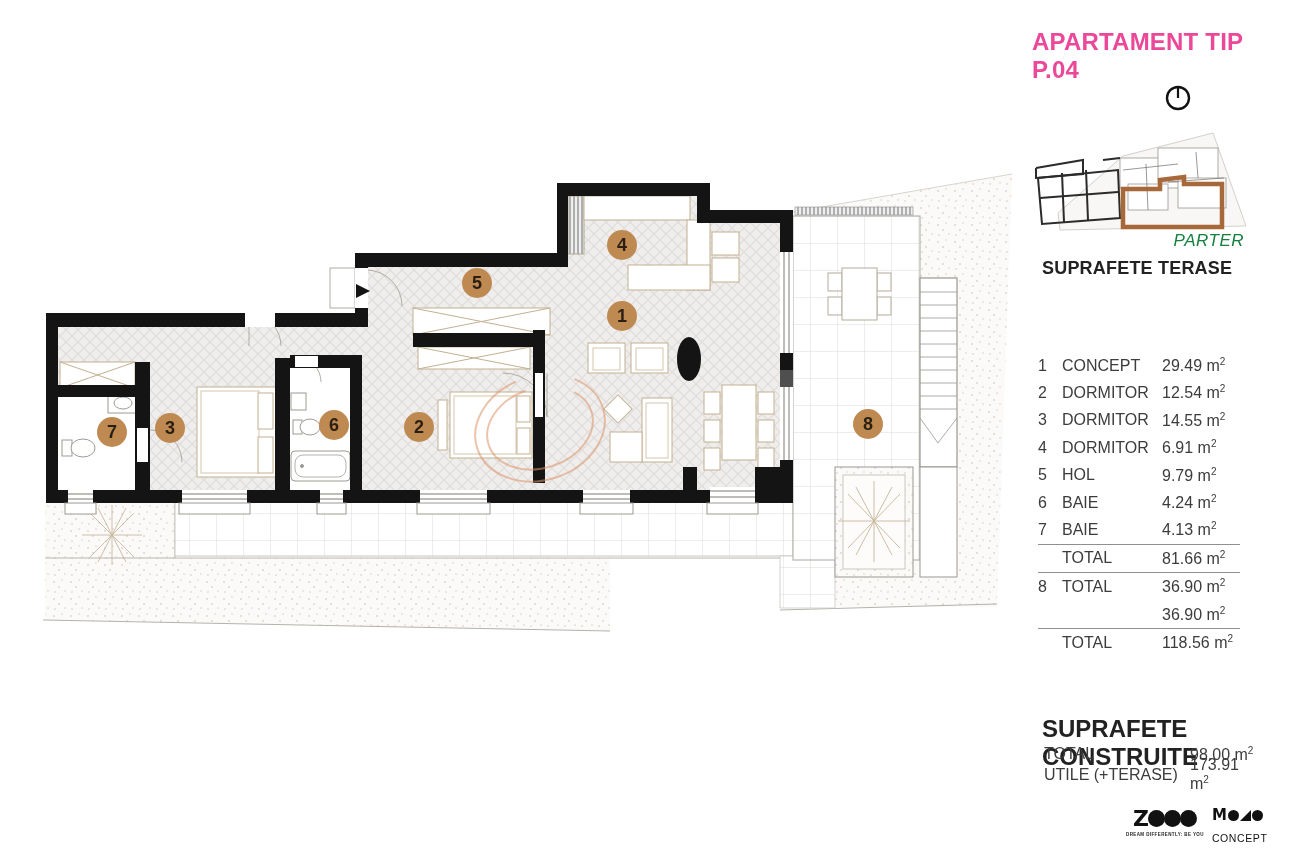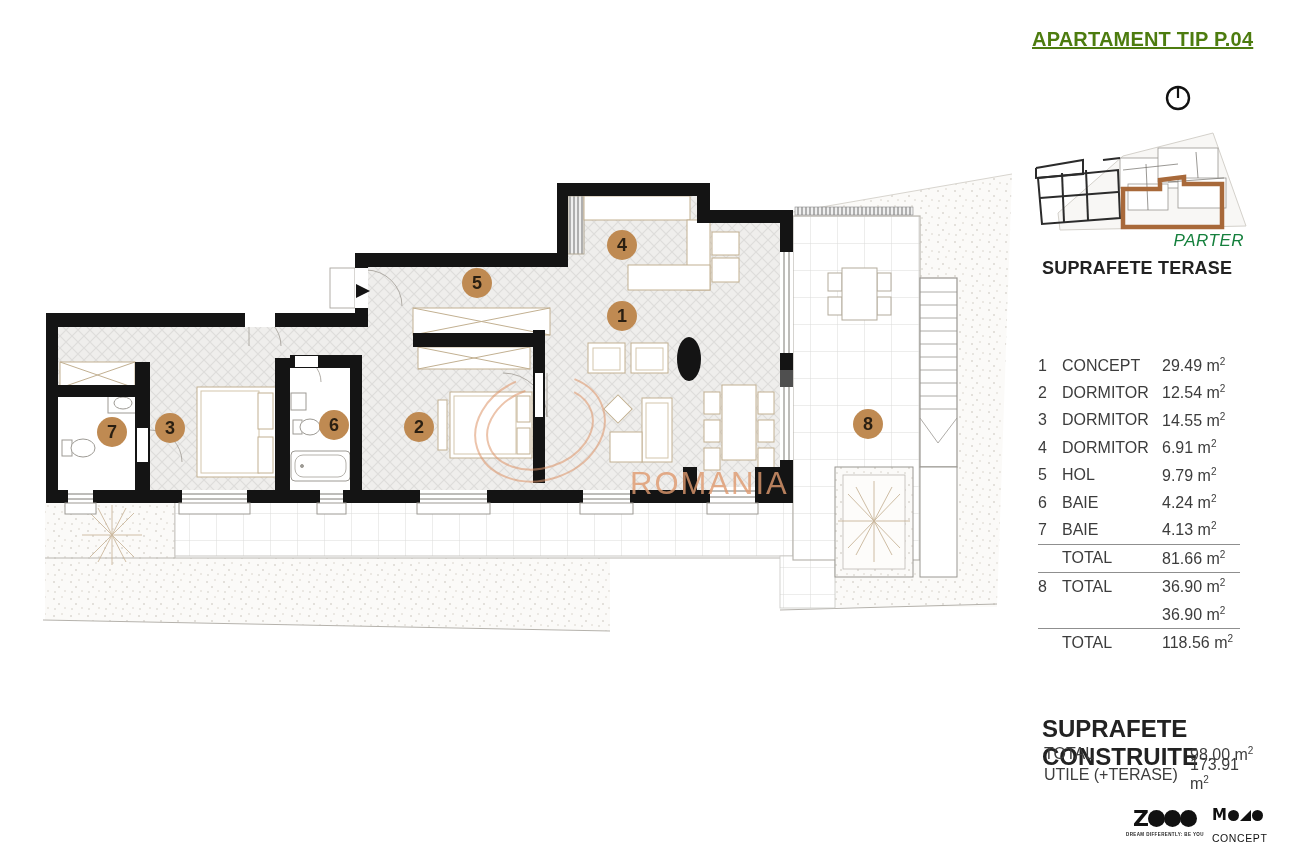--- a/index.html
+++ b/index.html
@@ -7,21 +7,21 @@
        font-family:"Liberation Sans", sans-serif;color:#2e2e2e;}
   #plan-wrap{position:absolute;left:0;top:0;width:1020px;height:866px;}
   #plan-svg{position:absolute;left:0;top:0;}
   .marker{position:absolute;width:30px;height:30px;border-radius:50%;
           display:flex;align-items:center;justify-content:center;
           font-size:18px;font-weight:bold;color:#2a1f12;}
   #watermark-text{position:absolute;left:630px;top:466px;font-size:31px;letter-spacing:2px;
           color:#e09a6f;opacity:.8;font-weight:400;}
   
   .panel-abs{position:absolute;}
-  #apt-title{left:1032px;top:28px;font-size:20px;font-weight:700;letter-spacing:.2px;color:#4d7c0f;text-decoration:underline;}
+  #apt-title{left:1032px;top:28px;font-size:24px;font-weight:700;letter-spacing:.2px;color:#ec4899;}
   #north{left:1163px;top:82px;}
   #keyplan{left:1028px;top:118px;}
   #parter-label{left:1120px;top:231px;width:124px;text-align:right;font-style:italic;
                 font-size:17px;color:#15803d;letter-spacing:.5px;}
   #utile-head{left:1042px;top:258px;font-size:18px;font-weight:700;color:#222;letter-spacing:.2px;}
   #utile-table{left:1038px;top:352px;width:202px;font-size:16px;color:#3c3c3c;}
   .trow{display:flex;height:27.4px;align-items:center;}
   .trow .tnum{width:24px;}
   .trow .tlabel{width:100px;}
   .trow .tval{flex:1;}
@@ -301,21 +301,20 @@
 <div id="plan-markers">
       <div class="marker" style="background: rgb(191, 138, 82); left: 607px; top: 301px;">1</div>
       <div class="marker" style="background: rgb(191, 138, 82); left: 404px; top: 412px;">2</div>
       <div class="marker" style="background: rgb(191, 138, 82); left: 155px; top: 413px;">3</div>
       <div class="marker" style="background: rgb(191, 138, 82); left: 607px; top: 230px;">4</div>
       <div class="marker" style="background: rgb(191, 138, 82); left: 462px; top: 268px;">5</div>
       <div class="marker" style="background: rgb(191, 138, 82); left: 319px; top: 410px;">6</div>
       <div class="marker" style="background: rgb(191, 138, 82); left: 97px; top: 417px;">7</div>
       <div class="marker" style="background: rgb(191, 138, 82); left: 853px; top: 409px;">8</div>
     </div>
-<div id="watermark-text">ROMANIA</div>
 </div>
 
 <div class="panel-abs" id="apt-title">APARTAMENT TIP P.04</div>
 
 <svg class="panel-abs" id="north" width="30" height="30" viewBox="0 0 30 30">
   <circle cx="15" cy="16" r="11" fill="none" stroke="#111" stroke-width="2.4"></circle>
   <line x1="15" y1="16" x2="15" y2="5.5" stroke="#111" stroke-width="2.2"></line>
 </svg>
 
 <svg class="panel-abs" id="keyplan" width="224" height="122" viewBox="0 0 224 122">

